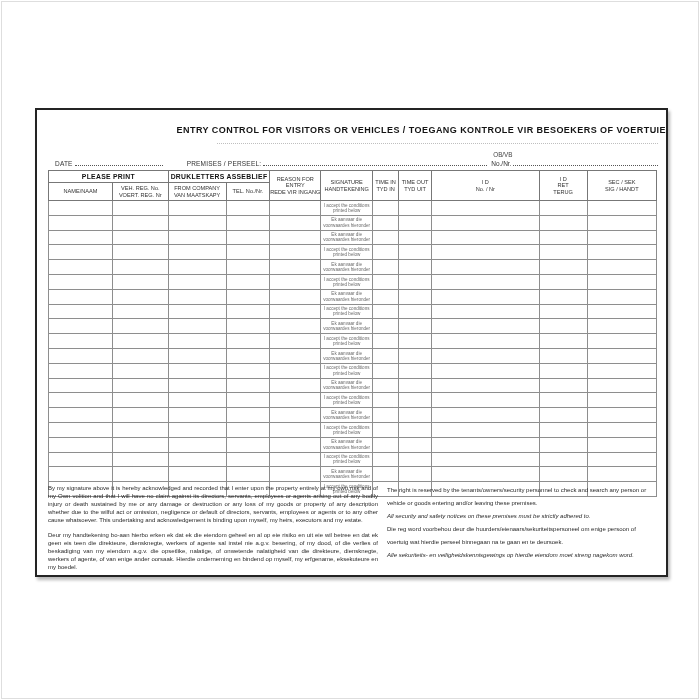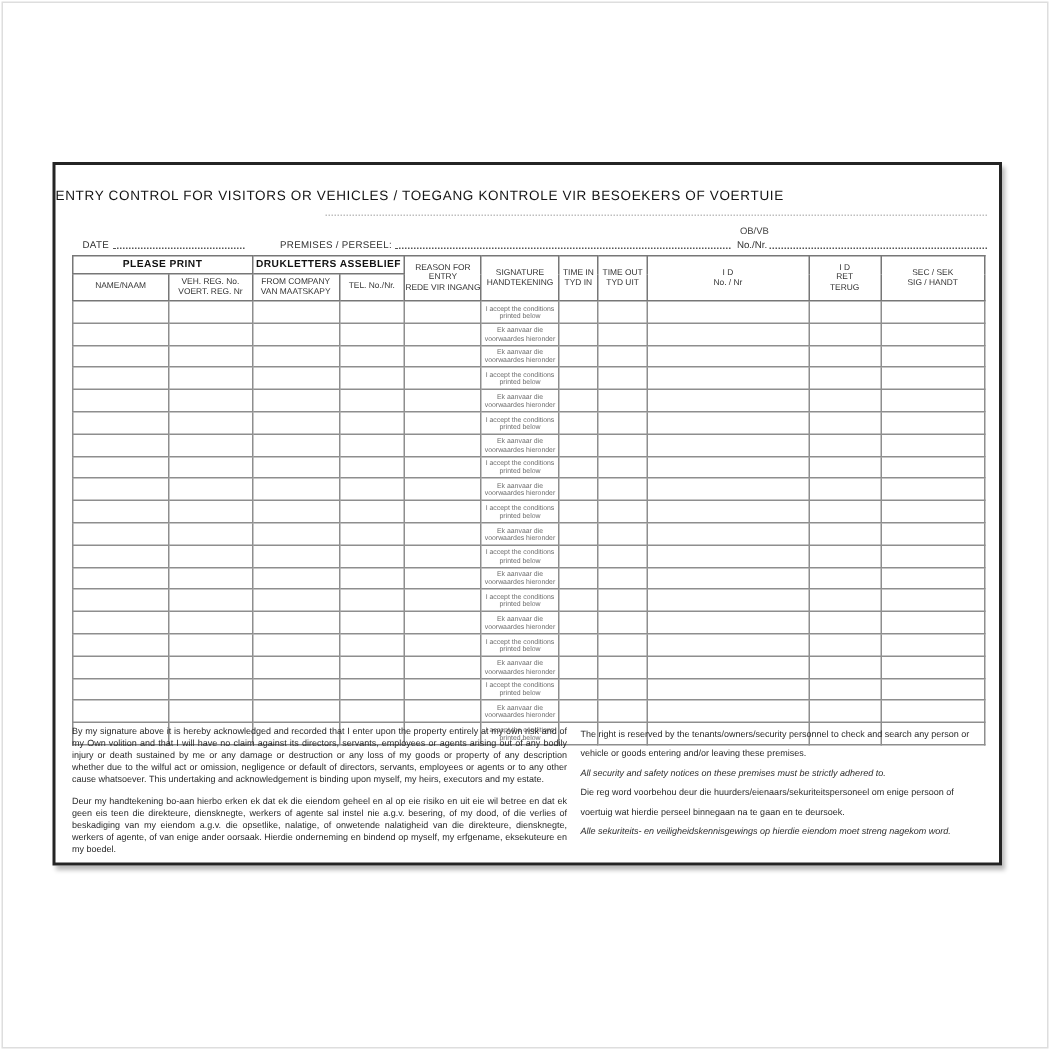--- a/index.html
+++ b/index.html
@@ -8,22 +8,22 @@
   .page-frame{position:absolute;inset:1px;border:1px solid #dedede;pointer-events:none;}
 
   
   .scan-box{
     position:absolute;left:35px;top:108px;width:629px;height:465px;
     background:#fff;border:2px solid #242424;
     box-shadow:2px 3px 3px rgba(0,0,0,0.28);
   }
 
   .form-title{
-    position:absolute;top:15px;left:0;right:0;text-align:left;
-    font-size:9px;font-weight:normal;color:#141414;letter-spacing:0.45px;white-space:nowrap;
+    position:absolute;top:15px;left:0;right:0;text-align:right;
+    font-size:9px;font-weight:bold;color:#141414;letter-spacing:0.45px;white-space:nowrap;
   }
   .faint-rule{
     position:absolute;top:33px;left:180px;right:8px;height:0;
     border-top:1px dotted #aaa;opacity:0.75;
   }
 
   .field-row{
     position:absolute;top:41px;left:18px;right:8px;height:16px;
     display:flex;align-items:flex-end;font-size:6.5px;color:#333;
   }

